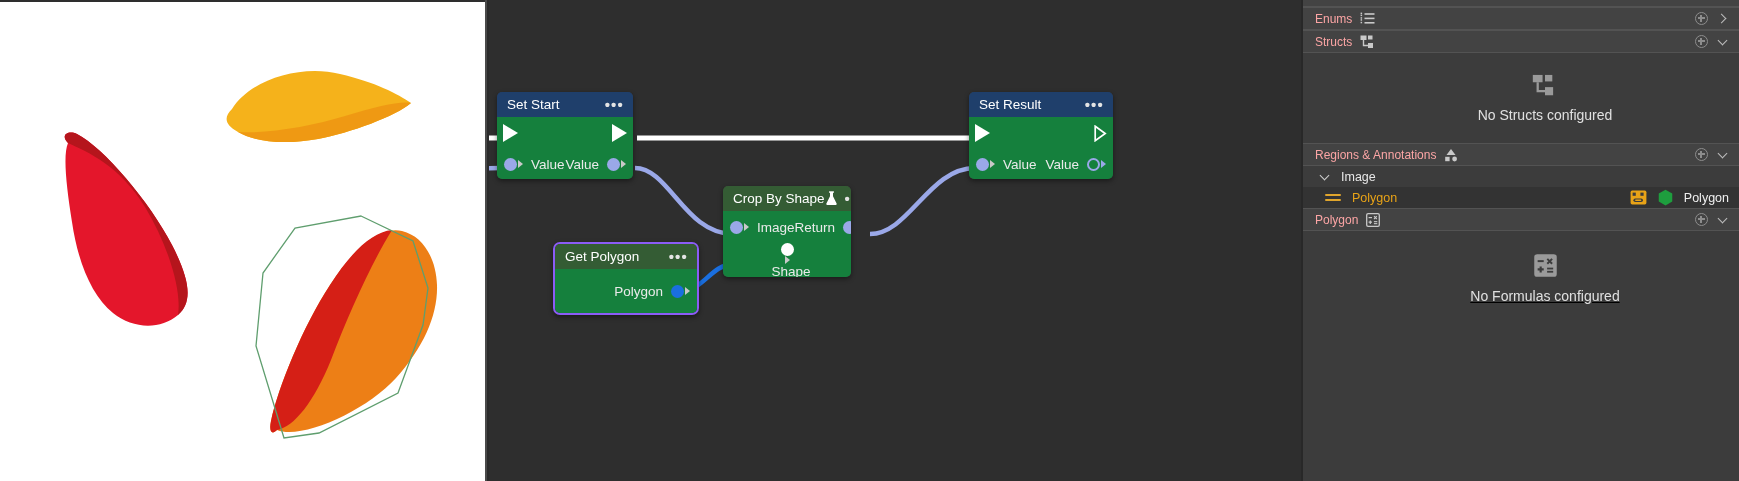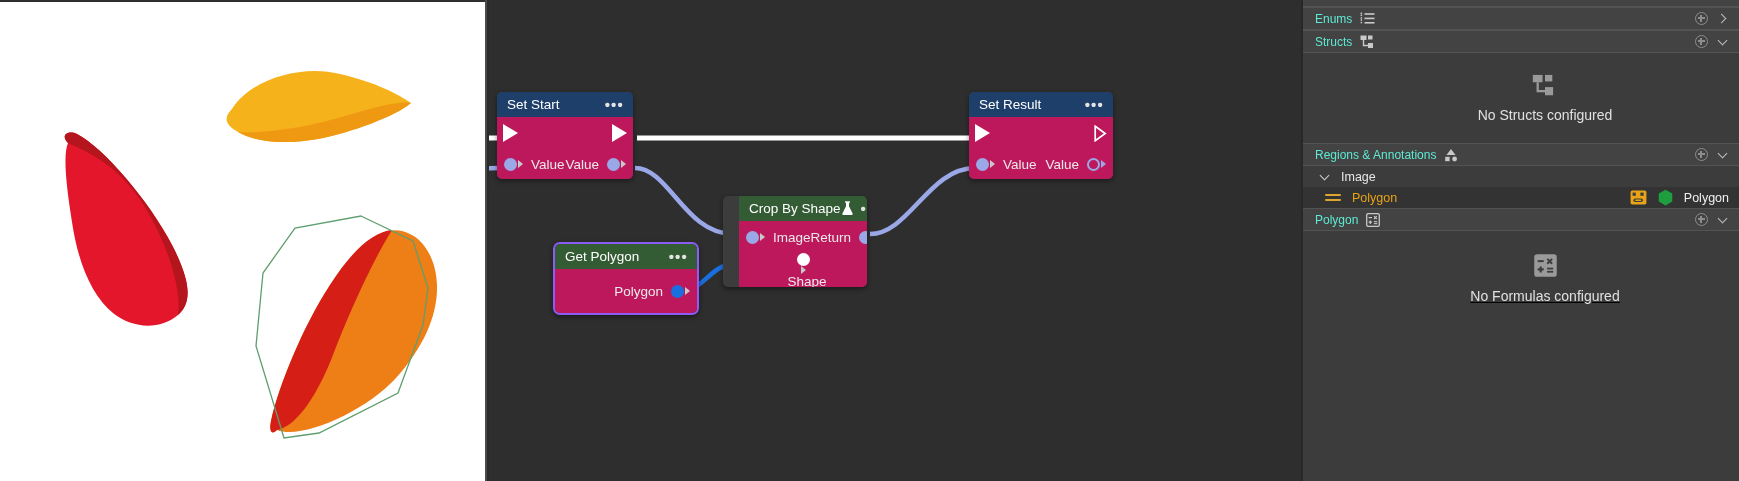--- a/index.html
+++ b/index.html
@@ -98,21 +98,21 @@
     gap: 7px;
   }
   .dots {
     color: #e4e4e4;
     font-size: 15px;
     letter-spacing: 1.2px;
     line-height: 8px;
     font-weight: 700;
   }
   .node-body {
-    background: #be185d;
+    background: #15803d;
     position: relative;
   }
 
   
   .exec-row {
     height: 32px;
     display: flex;
     align-items: center;
     justify-content: space-between;
     padding: 0 6px;
@@ -180,21 +180,21 @@
     height: 23px;
     display: flex;
     align-items: center;
     padding: 0 10px 0 12px;
     box-sizing: border-box;
     background: #434343;
     border-top: 1px solid #535353;
     border-bottom: 1px solid #535353;
   }
   .section-title {
-    color: #5eead4;
+    color: #fca5a5;
     font-size: 12px;
     white-space: nowrap;
   }
   .section-icon {
     margin-left: 8px;
     display: flex;
     align-items: center;
   }
   .section-actions {
     margin-left: auto;
@@ -385,21 +385,21 @@
           <span class="pin-arrow"></span>
           <span class="pin-label in">Value</span>
           <span class="spacer"></span>
           <span class="pin-label out">Value</span>
           <span class="pin periwinkle"></span>
           <span class="pin-arrow"></span>
         </div>
       </div>
     </div>
 
-    <div class="node" style="left:234px; top:196px; width:128px;padding-left:16px;">
+    <div class="node" style="left:234px; top:186px; width:128px;">
       <div class="node-header green">
         <span class="node-title">Crop By Shape</span>
         <span class="node-hdr-icons">
           <svg width="13" height="15" viewBox="0 0 13 15">
             <path d="M5 1 h3 v4.2 l3.6 7.2 a1 1 0 0 1 -0.9 1.5 h-8.4 a1 1 0 0 1 -0.9 -1.5 l3.6 -7.2 z" fill="#ffffff"></path>
             <rect x="4.1" y="0.3" width="4.8" height="1.5" fill="#ffffff"></rect>
           </svg>
           <span class="dots">•••</span>
         </span>
       </div>

